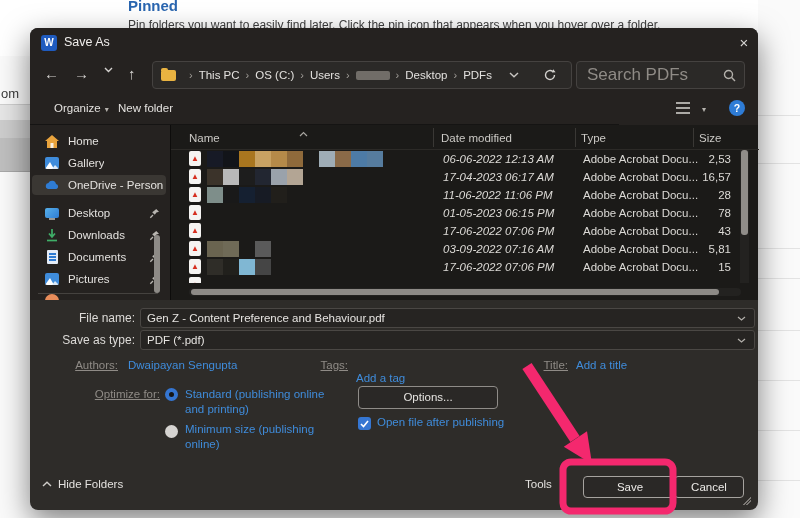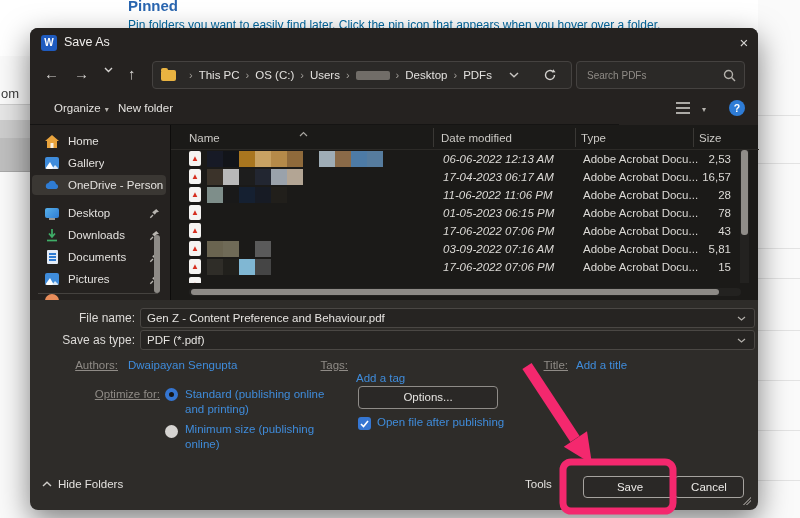--- a/index.html
+++ b/index.html
@@ -3,21 +3,21 @@
 <meta charset="utf-8">
 <style>
   html,body{margin:0;padding:0;width:800px;height:518px;overflow:hidden;
     font-family:"Liberation Sans",sans-serif;background:#f2f2f2;position:relative;}
   *{box-sizing:border-box;}
 
   
   .webpage{position:absolute;inset:0;background:#fafafa;}
   .wp-top{position:absolute;left:0;top:0;width:800px;height:56px;background:#fff;}
   .wp-pinned{position:absolute;left:128px;top:-3px;color:#2a66b0;font-size:15px;font-weight:bold;}
-  .wp-desc{position:absolute;left:128px;top:18px;color:#0369a1;font-size:12px;white-space:nowrap;}
+  .wp-desc{position:absolute;left:128px;top:18px;color:#404040;font-size:12px;white-space:nowrap;}
   .wp-left-text{position:absolute;left:1px;top:86px;color:#3a3a3a;font-size:13px;}
   .wp-band1{position:absolute;left:0;top:104px;width:30px;height:16px;background:#e6e6e6;border-top:1px solid #cfcfcf;}
   .wp-band2{position:absolute;left:0;top:120px;width:30px;height:18px;background:#cdcdcd;}
   .wp-band3{position:absolute;left:0;top:138px;width:30px;height:34px;background:#bfbfbf;border-bottom:1px solid #a8a8a8;}
   .wp-right{position:absolute;left:758px;top:0;width:42px;height:518px;background:#fafafa;}
   .wp-line{position:absolute;left:758px;width:42px;height:1px;background:#e3e3e3;}
 
   
   .dialog{position:absolute;left:30px;top:28px;width:728px;height:482px;background:#2e2c29;
     border-radius:8px;box-shadow:0 10px 30px rgba(0,0,0,.5);color:#e6e4e1;font-size:12px;}
@@ -38,21 +38,21 @@
   .folder-icon::before{content:"";position:absolute;left:0;top:-2px;width:7px;height:3px;background:#e9b341;border-radius:2px 2px 0 0;}
   .crumb{color:#e3e1de;font-size:11.5px;white-space:nowrap;cursor:pointer;}
   .crumb-sep{color:#a29e99;font-size:11px;margin:0 6px;}
   .crumb-redacted{width:34px;height:9px;background:#716d68;border-radius:2px;filter:blur(.6px);}
   .addr-chevron{position:absolute;right:52px;top:10px;}
   .addr-refresh{position:absolute;right:14px;top:6px;}
   svg.chev{display:block;}
   .searchbox{position:absolute;left:546px;top:3px;width:169px;height:28px;background:#2b2927;
     border:1px solid #454240;border-radius:4px;}
   .searchbox input{position:absolute;left:8px;top:3px;width:130px;height:20px;background:transparent;border:none;outline:none;
-    color:#e6e4e1;font-size:10px;font-family:"Liberation Sans",sans-serif;}
+    color:#e6e4e1;font-size:17px;font-family:"Liberation Sans",sans-serif;}
   .searchbox input::placeholder{color:#8f8b86;}
   .search-mag{position:absolute;right:8px;top:7px;}
 
   .toolbar{position:absolute;left:0;top:68px;width:589px;height:29px;border-bottom:1px solid #151413;}
   .tb-item{position:absolute;top:6px;color:#e3e1de;font-size:11.5px;cursor:pointer;}
   .tb-caret{color:#b5b2ad;font-size:8px;margin-left:4px;}
   .view-btn{position:absolute;left:645px;top:5px;cursor:pointer;}
   .view-caret{position:absolute;left:672px;top:9px;color:#b5b2ad;font-size:8px;}
   .help-btn{position:absolute;left:699px;top:4px;width:16px;height:16px;border-radius:50%;background:#2e7cd6;
     color:#fff;font-size:10.5px;font-weight:bold;text-align:center;line-height:16px;cursor:pointer;}

